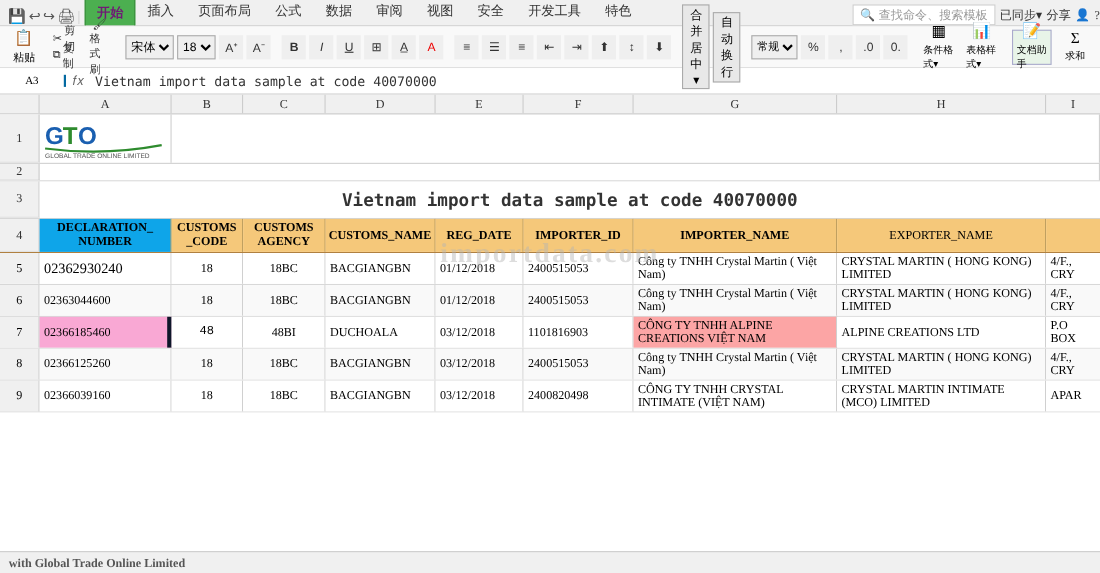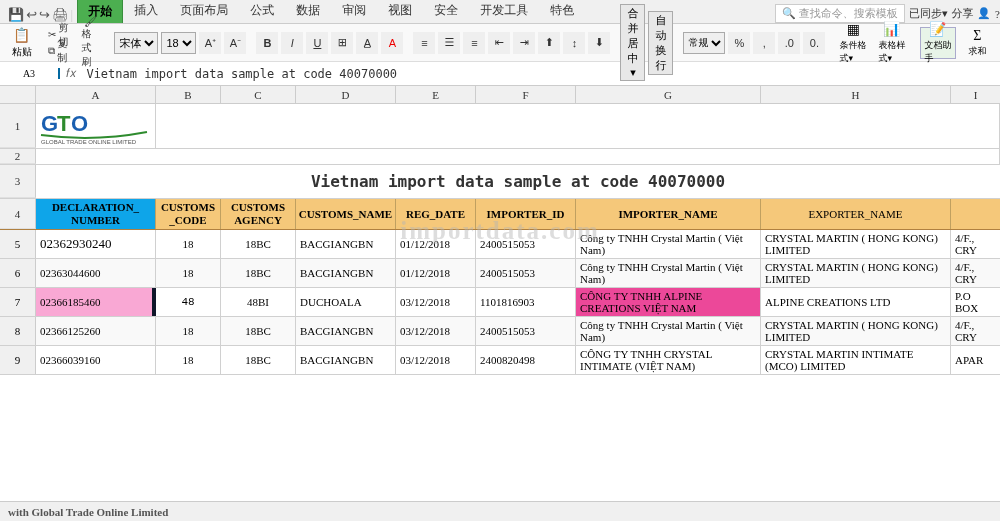--- a/index.html
+++ b/index.html
@@ -28,21 +28,21 @@
     .status-bar { position: absolute; bottom: 0; left: 0; right: 0; height: 20px; background: #f0f0f0; border-top: 1px solid #ccc; display: flex; align-items: center; padding: 0 8px; font-size: 11px; color: #555; font-weight: bold; }
 
     .sheet-container { position: relative; overflow: hidden; }
 
     .merge-center-btn { background: #e8e8e8; border: 1px solid #aaa; padding: 1px 6px; font-size: 11px; cursor: pointer; }
     .autowrap-btn { background: #e8e8e8; border: 1px solid #aaa; padding: 1px 6px; font-size: 11px; cursor: pointer; }
 
     
     .menu-bar { display: flex; align-items: flex-end; height: 24px; background: #f0f0f0; border-bottom: 1px solid #ccc; padding-left: 4px; gap: 0; }
     .menu-tab { padding: 3px 10px; font-size: 12px; cursor: pointer; color: #333; border: 1px solid transparent; }
-    .menu-tab.active { background: #4caf50; color: #000000; border: 1px solid #388e3c; border-bottom: none; font-weight: bold; }
+    .menu-tab.active { background: #4caf50; color: #701a75; border: 1px solid #388e3c; border-bottom: none; font-weight: bold; }
 
     
     .ico { font-size: 13px; }
 
     
     .right-tools { display: flex; align-items: center; gap: 4px; margin-left: auto; font-size: 11px; color: #333; }
 
     .toolbar-icon-btn { display: flex; flex-direction: column; align-items: center; justify-content: center; min-width: 36px; height: 32px; cursor: pointer; font-size: 10px; gap: 1px; border: 1px solid transparent; padding: 1px 3px; }
     .toolbar-icon-btn .ico { font-size: 14px; }
   </style>
@@ -252,21 +252,21 @@
     <div style="width:50px;min-width:50px;background:#f9f9f9;border-right:1px solid #d0d0d0;padding:2px 4px;font-size:11px;overflow:hidden;display:flex;align-items:center;">4/F., CRY</div>
   </div>
       <div style="display: flex; border-bottom: 1px solid rgb(208, 208, 208); min-height: 28px;">
     <div style="width:36px;min-width:36px;background:#f0f0f0;border-right:1px solid #ccc;display:flex;align-items:center;justify-content:center;font-size:11px;">7</div>
     <div style="width:120px;min-width:120px;background:#f9a8d4;border-right:4px solid #0f172a;padding:2px 4px;font-size:11px;overflow:hidden;display:flex;align-items:center;">02366185460</div>
     <div style="width:65px;min-width:65px;background:#fff;border-right:1px solid #d0d0d0;padding:2px 4px;font-size:11px;text-align:right;display:flex;align-items:center;justify-content:center;font-family:Liberation Mono, monospace;">48</div>
     <div style="width:75px;min-width:75px;background:#fff;border-right:1px solid #d0d0d0;padding:2px 4px;font-size:11px;text-align:center;display:flex;align-items:center;justify-content:center;">48BI</div>
     <div style="width:100px;min-width:100px;background:#fff;border-right:1px solid #d0d0d0;padding:2px 4px;font-size:11px;display:flex;align-items:center;">DUCHOALA</div>
     <div style="width:80px;min-width:80px;background:#fff;border-right:1px solid #d0d0d0;padding:2px 4px;font-size:11px;display:flex;align-items:center;">03/12/2018</div>
     <div style="width:100px;min-width:100px;background:#fff;border-right:1px solid #d0d0d0;padding:2px 4px;font-size:11px;display:flex;align-items:center;">1101816903</div>
-    <div style="width:185px;min-width:185px;background:#ec4899;border-right:1px solid #d0d0d0;padding:2px 4px;font-size:11px;white-space:normal;display:flex;align-items:center;">CÔNG TY TNHH ALPINE CREATIONS VIỆT NAM</div>
+    <div style="width:185px;min-width:185px;background:#fca5a5;border-right:1px solid #d0d0d0;padding:2px 4px;font-size:11px;white-space:normal;display:flex;align-items:center;">CÔNG TY TNHH ALPINE CREATIONS VIỆT NAM</div>
     <div style="width:190px;min-width:190px;background:#fff;border-right:1px solid #d0d0d0;padding:2px 4px;font-size:11px;display:flex;align-items:center;">ALPINE CREATIONS  LTD</div>
     <div style="width:50px;min-width:50px;background:#fff;border-right:1px solid #d0d0d0;padding:2px 4px;font-size:11px;overflow:hidden;display:flex;align-items:center;">P.O BOX</div>
   </div>
       <div style="display: flex; border-bottom: 1px solid rgb(208, 208, 208); min-height: 28px;">
     <div style="width:36px;min-width:36px;background:#f0f0f0;border-right:1px solid #ccc;display:flex;align-items:center;justify-content:center;font-size:11px;">8</div>
     <div style="width:120px;min-width:120px;background:#f9f9f9;border-right:1px solid #d0d0d0;padding:2px 4px;font-size:11px;overflow:hidden;display:flex;align-items:center;">02366125260</div>
     <div style="width:65px;min-width:65px;background:#f9f9f9;border-right:1px solid #d0d0d0;padding:2px 4px;font-size:11px;text-align:center;display:flex;align-items:center;justify-content:center;">18</div>
     <div style="width:75px;min-width:75px;background:#f9f9f9;border-right:1px solid #d0d0d0;padding:2px 4px;font-size:11px;text-align:center;display:flex;align-items:center;justify-content:center;">18BC</div>
     <div style="width:100px;min-width:100px;background:#f9f9f9;border-right:1px solid #d0d0d0;padding:2px 4px;font-size:11px;display:flex;align-items:center;">BACGIANGBN</div>
     <div style="width:80px;min-width:80px;background:#f9f9f9;border-right:1px solid #d0d0d0;padding:2px 4px;font-size:11px;display:flex;align-items:center;">03/12/2018</div>

